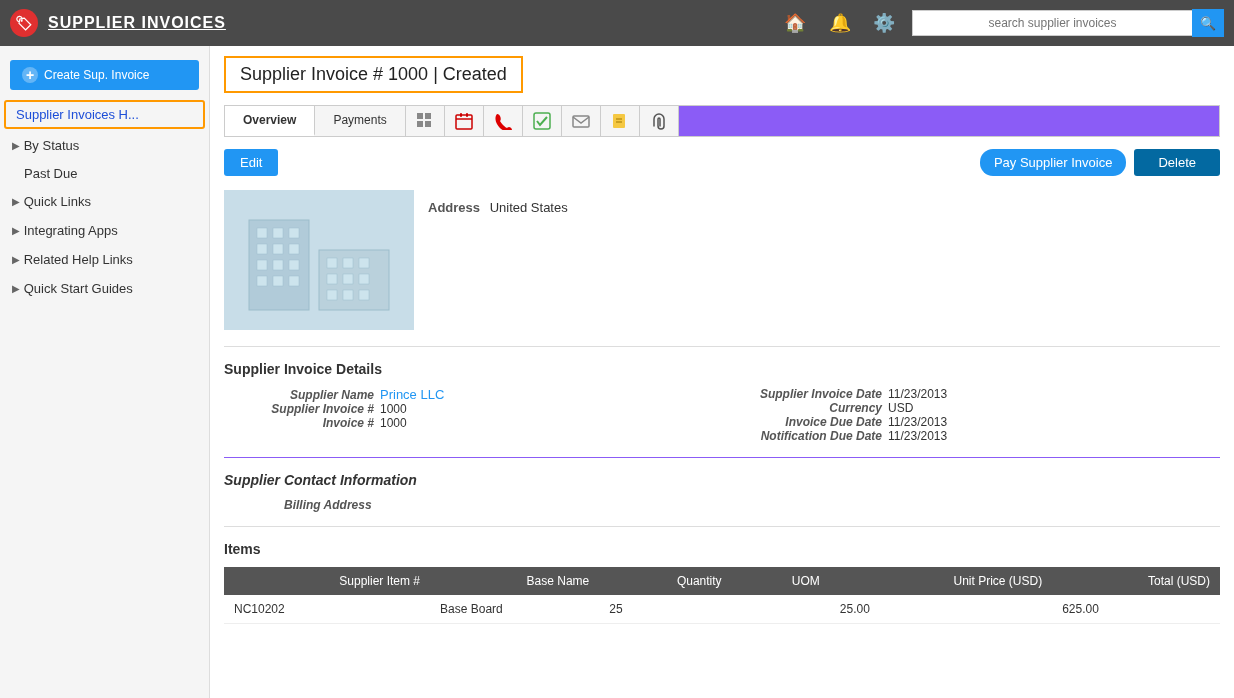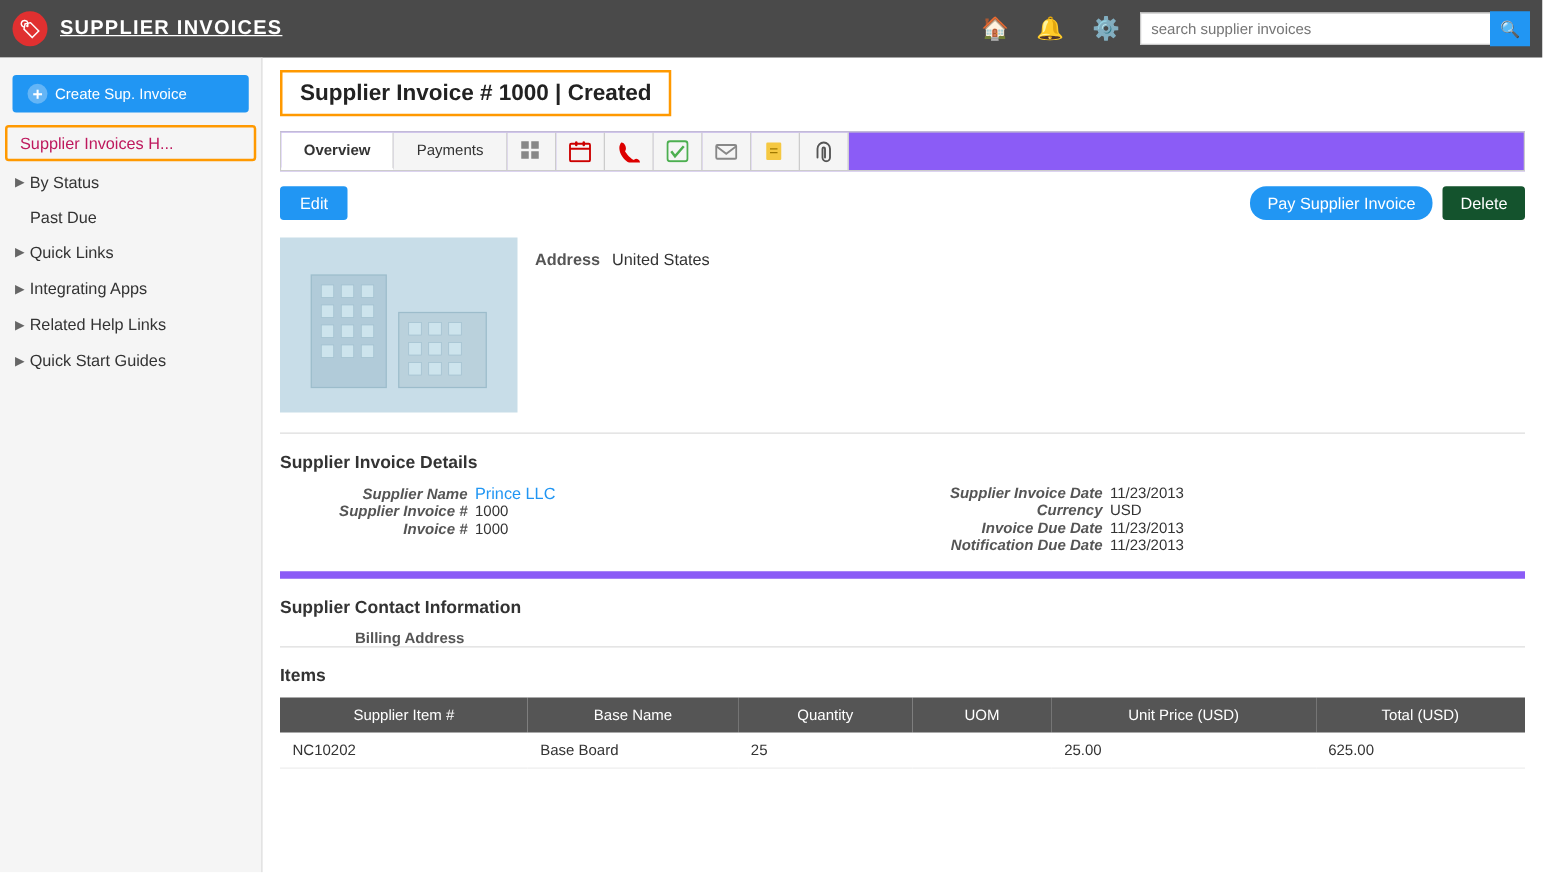--- a/index.html
+++ b/index.html
@@ -49,20 +49,21 @@
       align-items: center;
     }
     .search-input {
       width: 280px;
       height: 16px;
       border: 1px solid #ccc;
       padding: 12px 8px;
       font-size: 12px;
       outline: none;
       border-right: none;
+      text-align: center;
     }
     .search-btn {
       background: #2196F3;
       border: none;
       color: white;
       width: 32px;
       height: 28px;
       cursor: pointer;
       font-size: 13px;
       display: flex;
@@ -107,21 +108,21 @@
       border-radius: 50%;
       display: flex;
       align-items: center;
       justify-content: center;
       font-size: 14px;
       font-weight: bold;
     }
     .sidebar-nav-item {
       display: block;
       padding: 7px 12px;
-      color: #be185d;
+      color: #1d4ed8;
       text-decoration: none;
       font-size: 13px;
       border: 2px solid transparent;
       cursor: pointer;
     }
     .sidebar-nav-item.active {
       border: 2px solid #f90;
       border-radius: 3px;
       margin: 2px 4px;
       padding: 5px 10px;
@@ -149,21 +150,21 @@
       overflow-y: auto;
       padding: 10px 14px;
     }
 
     
     .invoice-header {
       display: inline-block;
       border: 2px solid #f90;
       padding: 6px 14px;
       font-size: 18px;
-      font-weight: bold;
+      font-weight: normal;
       margin-bottom: 12px;
       color: #222;
     }
 
     
     .tabs-bar {
       display: flex;
       align-items: stretch;
       border: 1px solid #ccc;
       margin-bottom: 12px;
@@ -213,24 +214,24 @@
     .btn-pay {
       background: #2196F3;
       color: white;
       border: none;
       padding: 6px 14px;
       cursor: pointer;
       font-size: 13px;
       border-radius: 13px;
     }
     .btn-delete {
-      background: #14532d;
+      background: #0369a1;
       color: white;
       border: none;
-      padding: 6px 14px;
+      padding: 6px 24px;
       cursor: pointer;
       font-size: 13px;
       border-radius: 3px;
     }
 
     
     .company-section {
       display: flex;
       gap: 4px;
       margin-bottom: 16px;
@@ -287,39 +288,41 @@
       font-size: 12px;
     }
     .detail-link {
       color: #2196F3;
       text-decoration: none;
       cursor: pointer;
     }
 
     
     .contact-section {
-      border-top: 6px solid #8b5cf6;
+      border-top: 1px solid #8b5cf6;
       padding-top: 14px;
+      margin-bottom: 14px;
+      font-style: italic;
     }
 
     
     .items-section {
       border-top: 1px solid #ddd;
       padding-top: 14px;
     }
     .items-table {
       width: 100%;
       border-collapse: collapse;
       font-size: 12px;
     }
     .items-table th {
       background: #555;
       color: white;
-      padding: 7px 20px;
-      text-align: center;
+      padding: 7px 10px;
+      text-align: right;
       font-weight: normal;
     }
     .items-table td {
       padding: 7px 10px;
       border-bottom: 1px solid #eee;
     }
   </style>
 </head>
 <body>
 

